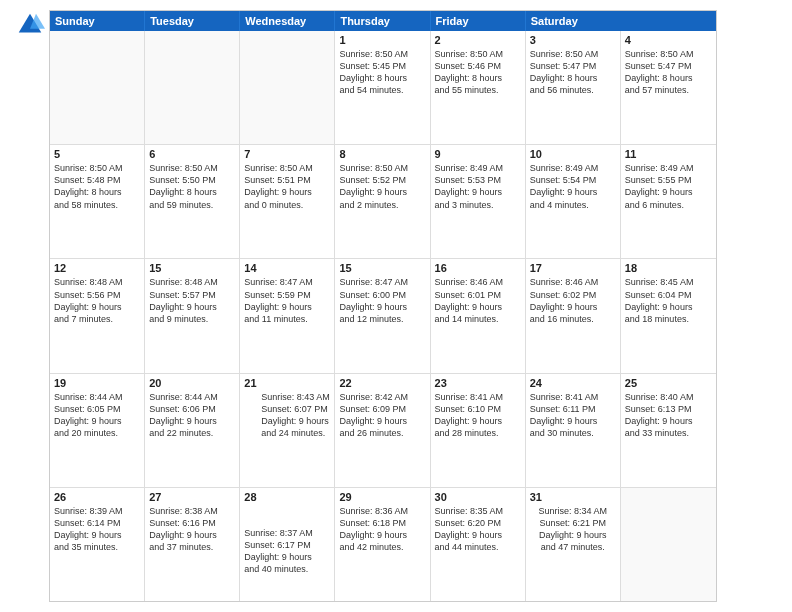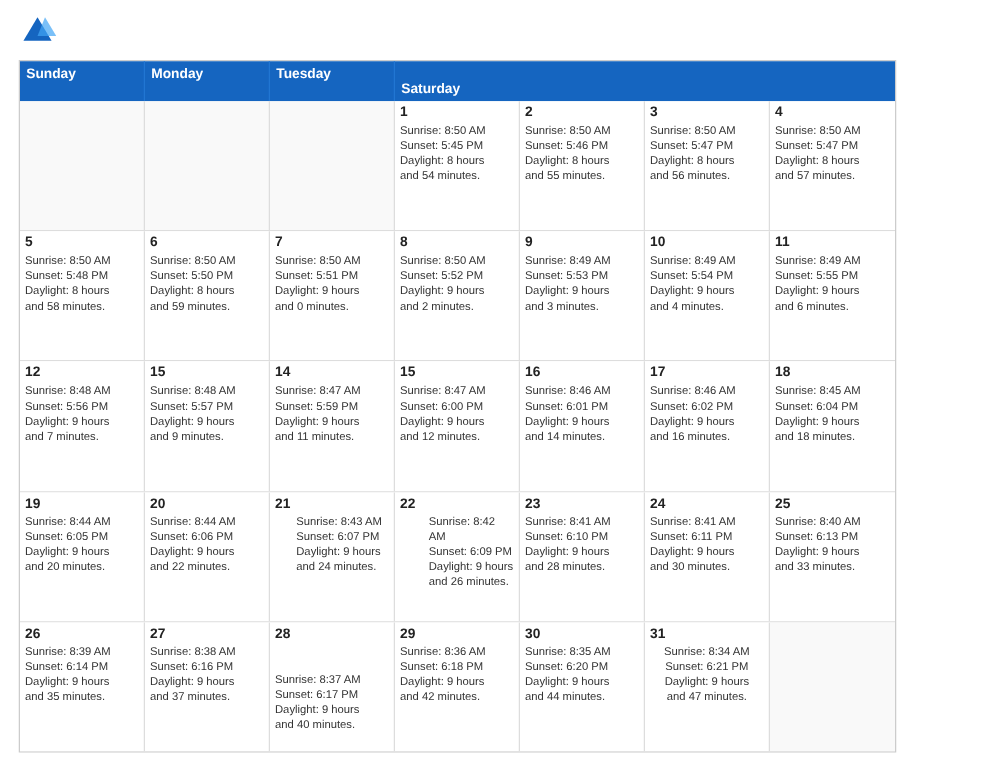--- a/index.html
+++ b/index.html
@@ -8,21 +8,20 @@
       height: 612px;
       font-family: Arial, sans-serif;
       background: #fff;
       overflow: hidden;
     }
     .page {
       width: 732px;
       height: 612px;
       padding: 10px 15px;
       display: flex;
-      flex-direction: column;
     }
     .header {
       display: flex;
       justify-content: space-between;
       align-items: flex-start;
       margin-bottom: 8px;
     }
     .logo {
       display: flex;
       align-items: center;
@@ -71,21 +70,21 @@
       background: #1565c0;
     }
     .cal-header-cell {
       color: white;
       font-size: 11px;
       font-weight: bold;
       padding: 4px 5px;
       text-align: left;
       border-right: 1px solid #2176d2;
     }
-    .cal-header-cell:last-child { border-right: none; margin-top: 12px; }
+    .cal-header-cell:last-child { border-right: none; }
     .cal-body {
       flex: 1;
       display: flex;
       flex-direction: column;
     }
     .cal-row {
       flex: 1;
       display: grid;
       grid-template-columns: repeat(7, 1fr);
       border-top: 1px solid #ddd;
@@ -130,22 +129,24 @@
     </div>
     <div class="title-block">
       <div class="main-title"></div>
       <div class="sub-title"></div>
     </div>
   </div>
 
   <div class="calendar">
     <div class="cal-header" id="cal-header">
         <div class="cal-header-cell">Sunday</div>
-        <div class="cal-header-cell">Monday</div>
         <div class="cal-header-cell">Tuesday</div>
+        <div class="cal-header-cell">Wednesday</div>
+        <div class="cal-header-cell">Thursday</div>
+        <div class="cal-header-cell">Friday</div>
         <div class="cal-header-cell">Saturday</div>
       </div>
     <div class="cal-body" id="cal-body">
         <div class="cal-row">
           <div class="cal-cell empty"></div>
           <div class="cal-cell empty"></div>
           <div class="cal-cell empty"></div>
           <div class="cal-cell">
             <div class="day-num">1</div>
             <div class="cell-text" style="white-space: pre-line;">Sunrise: 8:50 AM
@@ -294,21 +295,21 @@
           </div>
           <div class="cal-cell">
             <div class="day-num">21</div>
             <div class="cell-text" style="white-space: pre-line; margin-left: 17px;">Sunrise: 8:43 AM
 Sunset: 6:07 PM
 Daylight: 9 hours
 and 24 minutes.</div>
           </div>
           <div class="cal-cell">
             <div class="day-num">22</div>
-            <div class="cell-text" style="white-space: pre-line; margin-left: 23px;">Sunrise: 8:42 AM
+            <div class="cell-text" style="white-space: pre-line;">Sunrise: 8:42 AM
 Sunset: 6:09 PM
 Daylight: 9 hours
 and 26 minutes.</div>
           </div>
           <div class="cal-cell">
             <div class="day-num">23</div>
             <div class="cell-text" style="white-space: pre-line;">Sunrise: 8:41 AM
 Sunset: 6:10 PM
 Daylight: 9 hours
 and 28 minutes.</div>

